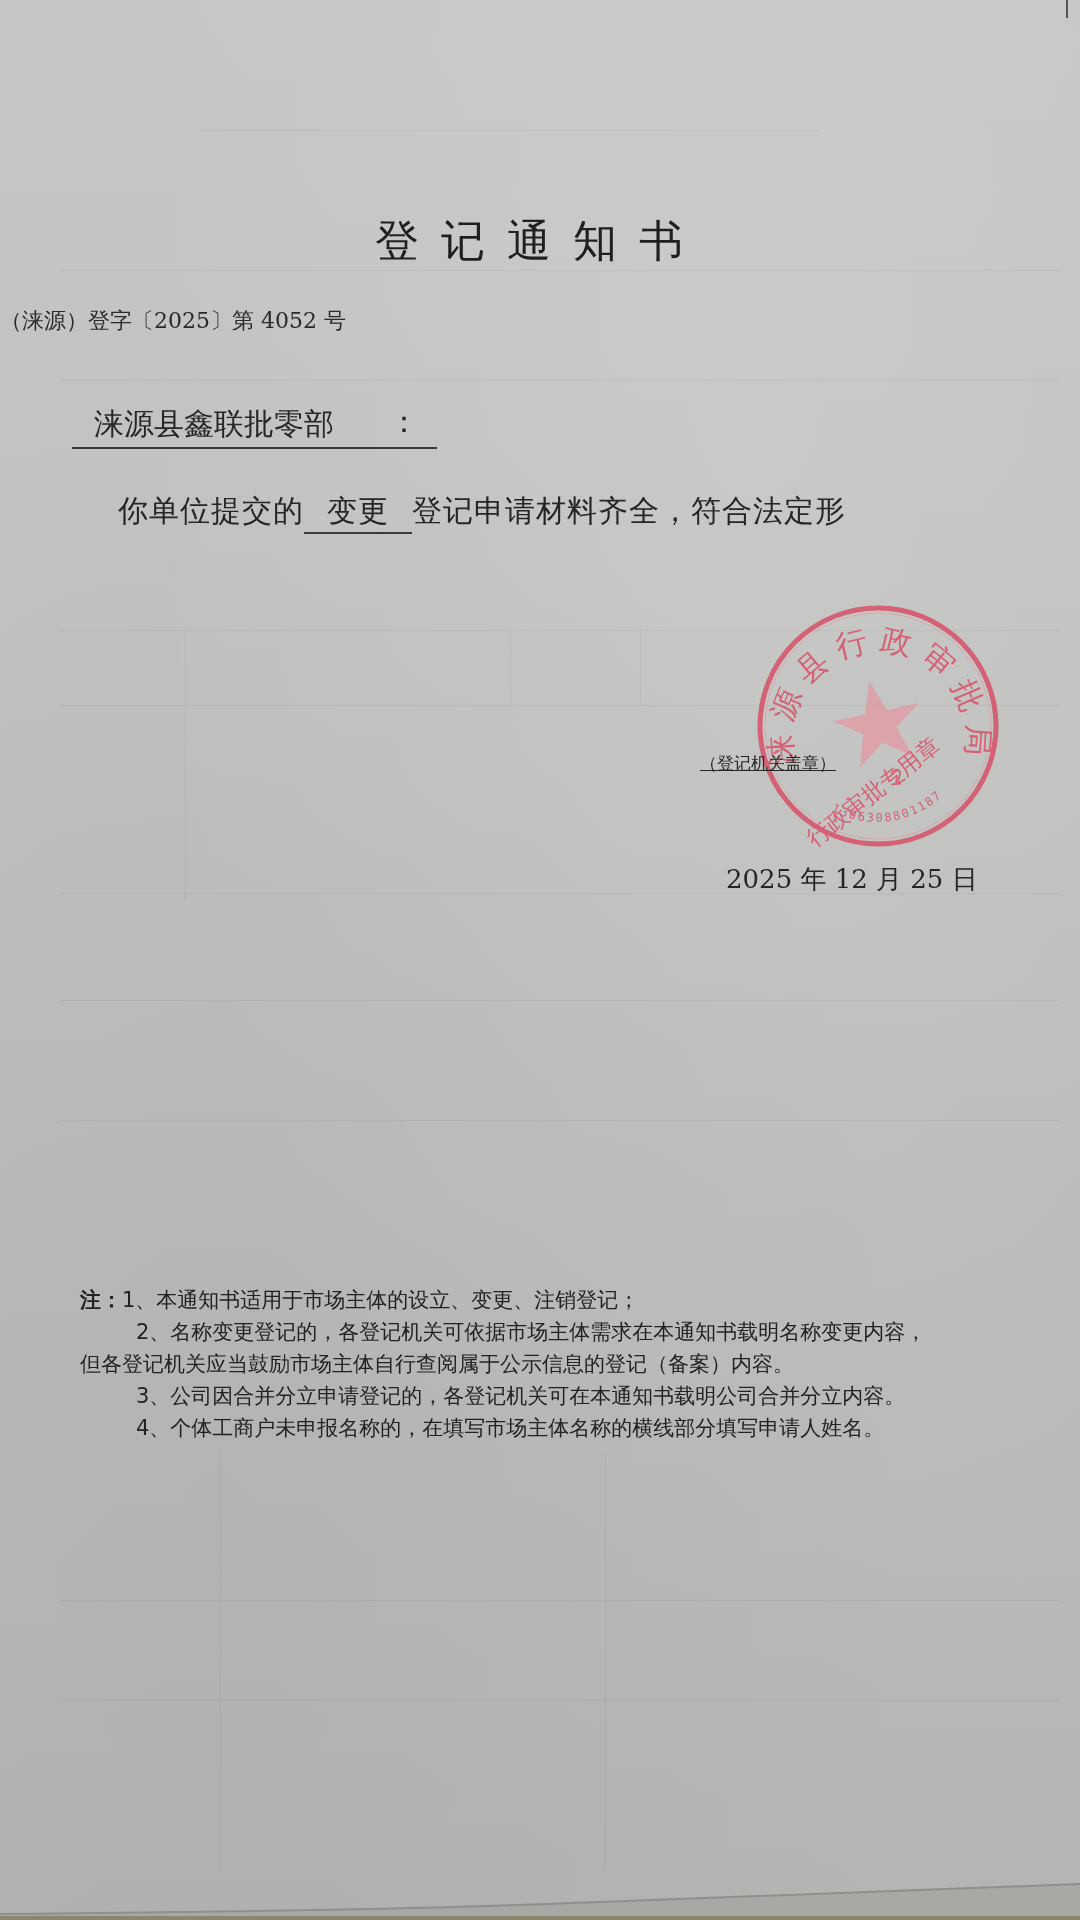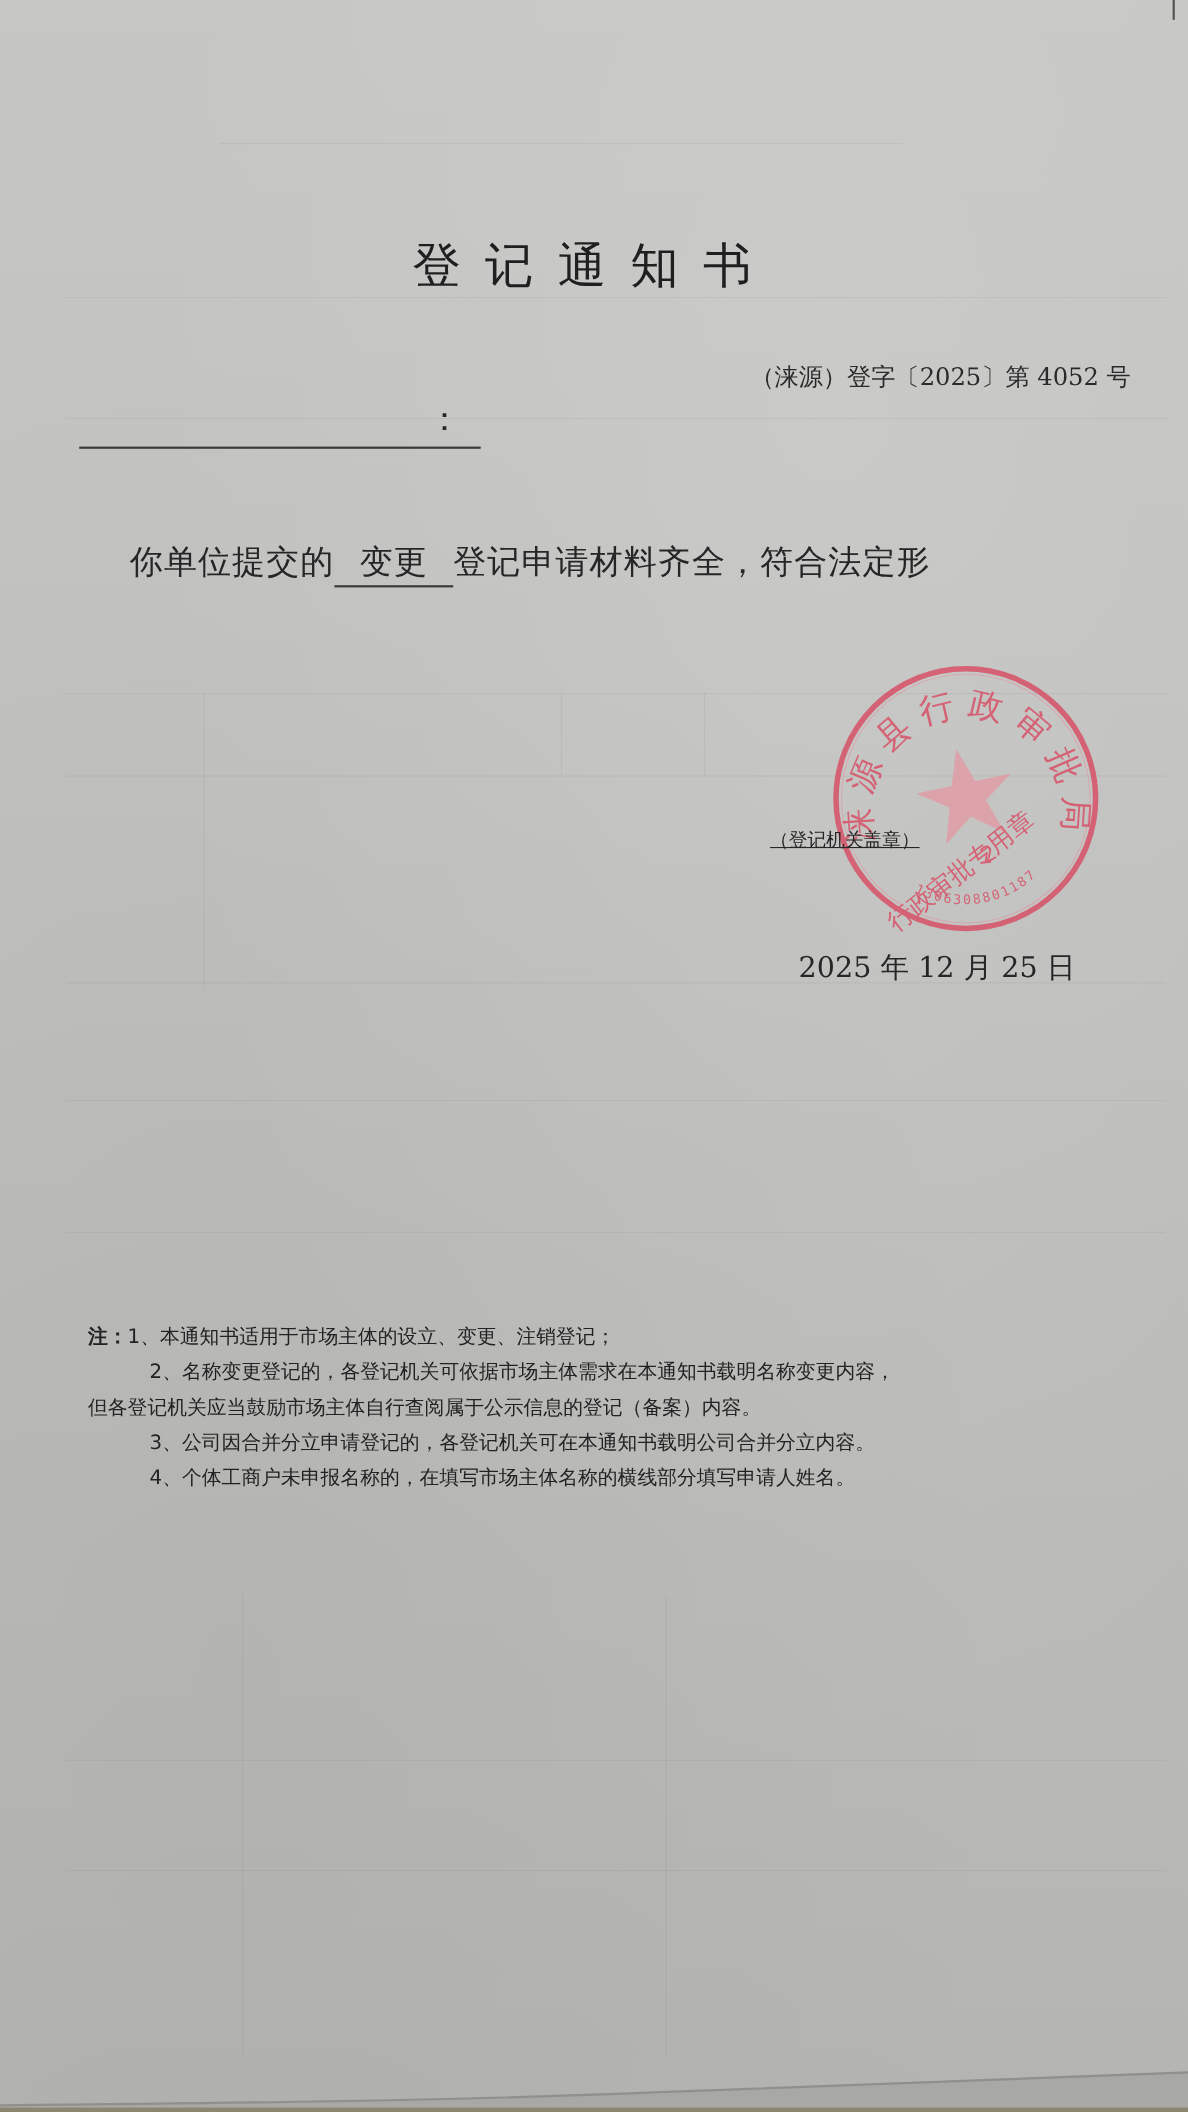--- a/index.html
+++ b/index.html
@@ -50,24 +50,24 @@
       width: 1080px;
       text-align: center;
       font-size: 44px;
       letter-spacing: 22px;
       font-family: "DejaVu Sans", "Liberation Sans", sans-serif;
       color: #1f1f1f;
       box-sizing: border-box;
     }
     .doc-number {
       position: absolute;
-      top: 328px;
+      top: 306px;
       left: 0;
       width: 1028px;
-      text-align: right;
+      text-align: left;
       font-size: 22px;
       color: #2a2a2a;
     }
     .recipient {
       position: absolute;
       top: 404px;
       left: 72px;
       width: 365px;
       border-bottom: 2px solid #3a3a3a;
       font-size: 30px;
@@ -128,24 +128,24 @@
       position: absolute;
       left: 752px;
       top: 602px;
       width: 252px;
       height: 248px;
       z-index: 1;
       opacity: 0.78;
     }
     .notes {
       position: absolute;
-      top: 1200px;
+      top: 1284px;
       left: 80px;
       width: 960px;
-      font-size: 18px;
+      font-size: 21px;
       line-height: 32px;
       font-family: "DejaVu Sans", "Liberation Sans", sans-serif;
       color: #222;
     }
     .notes .row { white-space: nowrap; }
     .notes .indent { padding-left: 56px; }
     .notes .lead { font-weight: bold; }
     .bottom-edge {
       position: absolute;
       left: 0;
@@ -175,20 +175,21 @@
   <div class="ghost-vline" style="top:630px;left:510px;height:75px;"></div>
   <div class="ghost-vline" style="top:630px;left:640px;height:75px;"></div>
   <div class="ghost-vline" style="top:1450px;left:220px;height:420px;"></div>
   <div class="ghost-vline" style="top:1450px;left:605px;height:420px;"></div>
 
   <h1 class="title" style="margin:0;font-weight:normal;">登记通知书</h1>
 
   <div class="doc-number">（涞源）登字〔2025〕第 4052 号</div>
 
   <div class="recipient">
+    <span>涞源县鑫联批零部</span>
     <span class="colon">：</span>
   </div>
 
   <div class="body-line1">
     <span>你单位提交的</span><span class="fill-blank">变更</span><span>登记申请材料齐全，符合法定形</span>
   </div>
 
 
   <svg class="stamp" viewBox="0 0 252 248">
     <defs>

